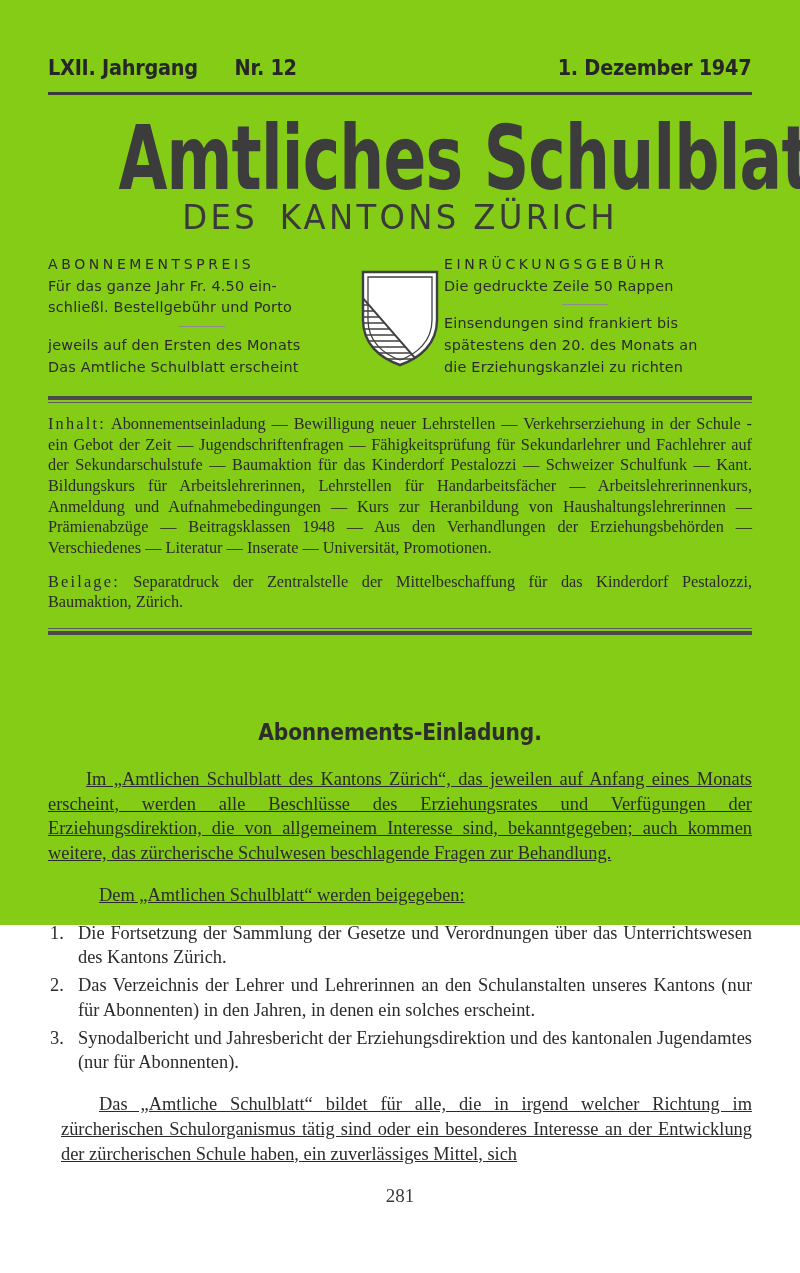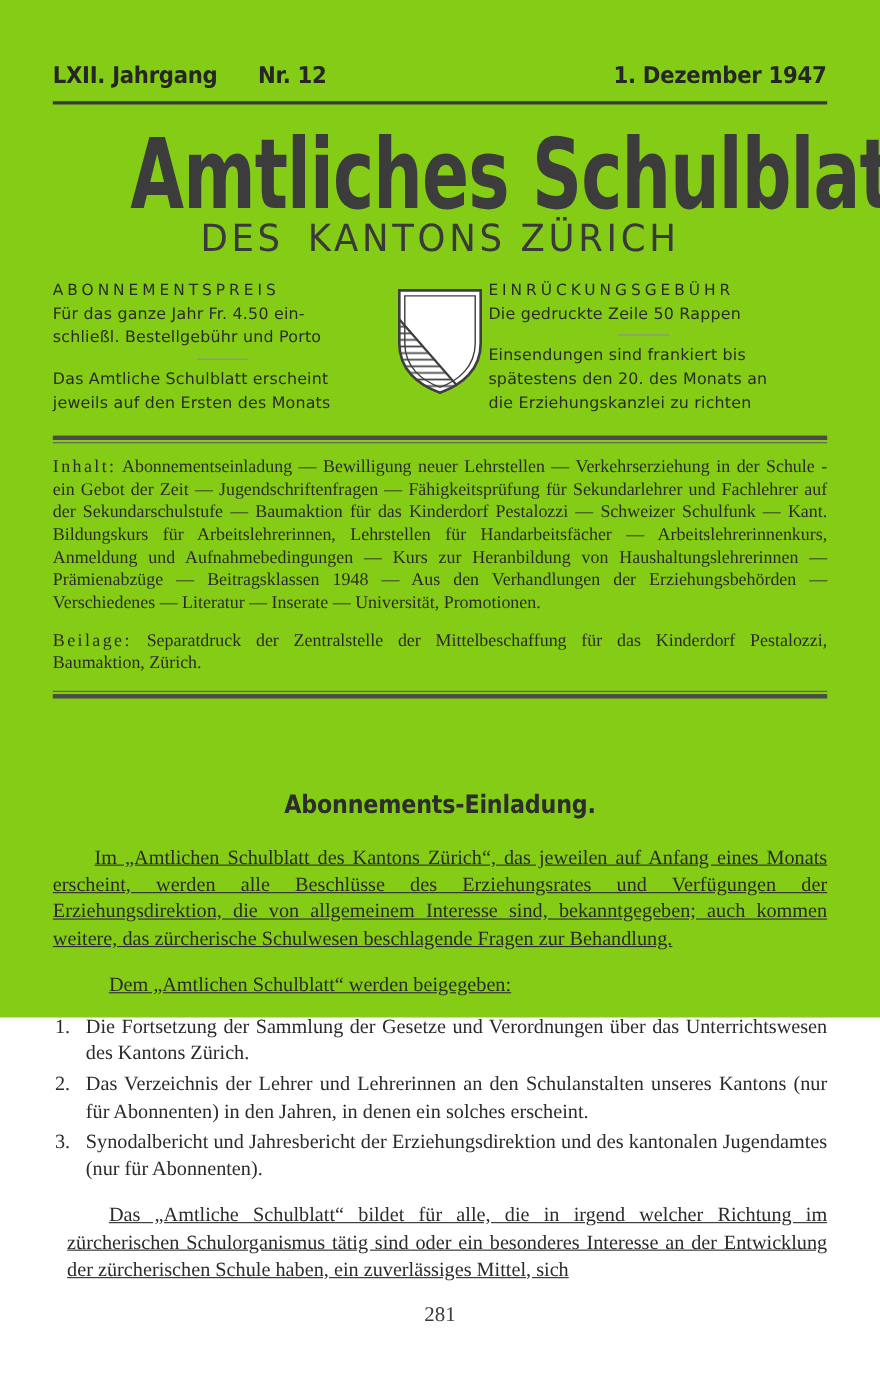--- a/index.html
+++ b/index.html
@@ -77,21 +77,21 @@
     transform: scaleX(0.95);
     transform-origin: center top;
     margin-top: 4px;
     white-space: nowrap;
   }
   .title-sub .gap { letter-spacing: 12px; }
 
   
   .info-band {
     display: flex;
-    align-items: flex-start;
+    align-items: center;
     justify-content: space-between;
     margin-top: 17px;
   }
   .info-col {
     width: 308px;
     font-family: "DejaVu Sans", sans-serif;
     font-size: 14.4px;
     line-height: 1.50;
     color: #2b2b2b;
   }
@@ -222,22 +222,22 @@
       <span>DES</span><span class="gap"> </span><span>KANTONS ZÜRICH</span>
     </div>
 
     <div class="info-band">
 
       <div class="info-col left">
         <div class="info-head">ABONNEMENTSPREIS</div>
         <div class="info-line">Für das ganze Jahr Fr. 4.50 ein-</div>
         <div class="info-line">schließl. Bestellgebühr und Porto</div>
         <div class="mini-rule"></div>
+        <div class="info-line">jeweils auf den Ersten des Monats</div>
         <div class="info-line">Das Amtliche Schulblatt erscheint</div>
-        <div class="info-line">jeweils auf den Ersten des Monats</div>
       </div>
 
       <div class="shield-wrap">
         <svg width="84" height="104" viewBox="0 0 84 104">
           <defs>
             <clipPath id="shieldClip">
               <path d="M5 6 L79 6 L79 54 C79 78 62 92 42 99 C22 92 5 78 5 54 Z"></path>
             </clipPath>
             <pattern id="hatch" width="6" height="6" patternUnits="userSpaceOnUse">
               <rect width="6" height="6" fill="#ffffff"></rect>

